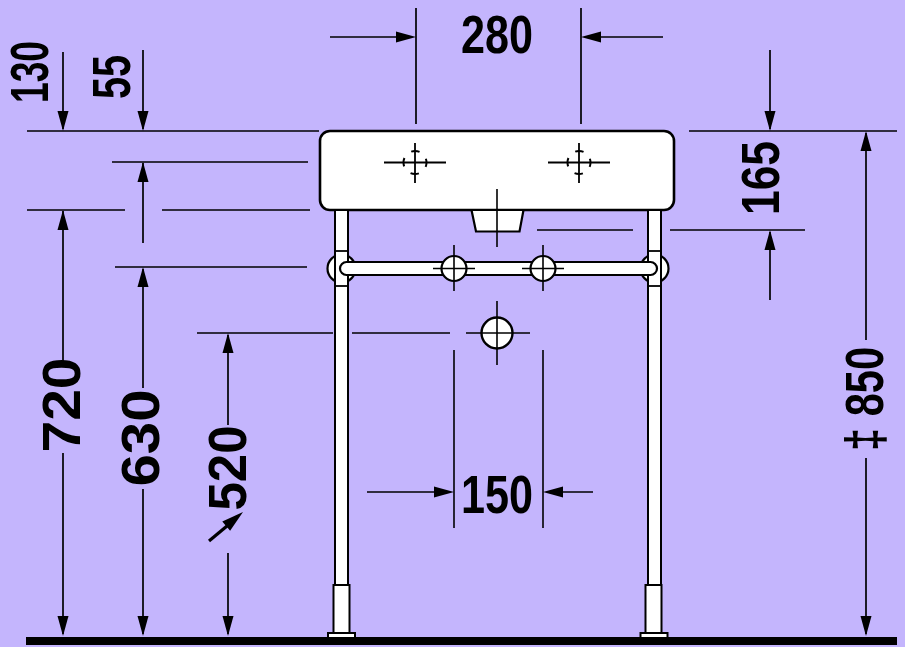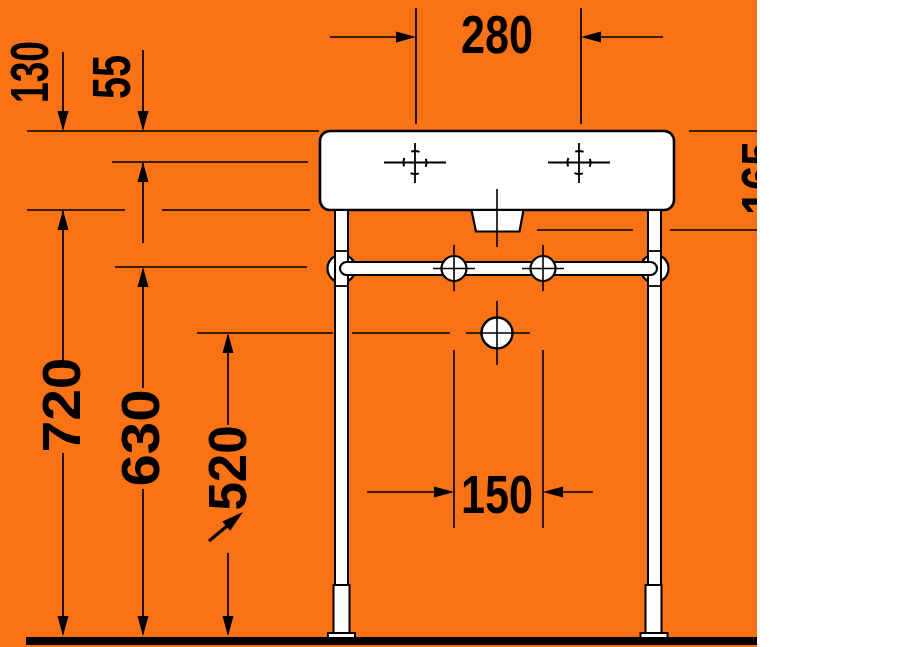--- a/index.html
+++ b/index.html
@@ -1,16 +1,16 @@
 <!DOCTYPE html>
 <html><head>
 <meta charset="utf-8">
 <style>
   html,body{margin:0;padding:0;background:#ffffff;}
-  .page{position:relative;width:757px;height:647px;background:#f97316;overflow:hidden;}
+  .page{position:relative;width:905px;height:647px;background:#c4b5fd;overflow:hidden;}
   svg{display:block;}
   .thin{stroke:#000;stroke-width:1.6;fill:none;}
   .dimline{stroke:#000;stroke-width:1.7;fill:none;}
   .fix{stroke:#000;fill:#fff;}
   .fix2{stroke:#000;stroke-width:2.2;fill:#fff;}
   .cross{stroke:#000;stroke-width:1.8;fill:none;}
   .head{fill:#000;stroke:none;}
   .dim-text{font-family:"Liberation Sans",sans-serif;font-weight:bold;font-size:54px;fill:#000;}
 </style>
 </head>

